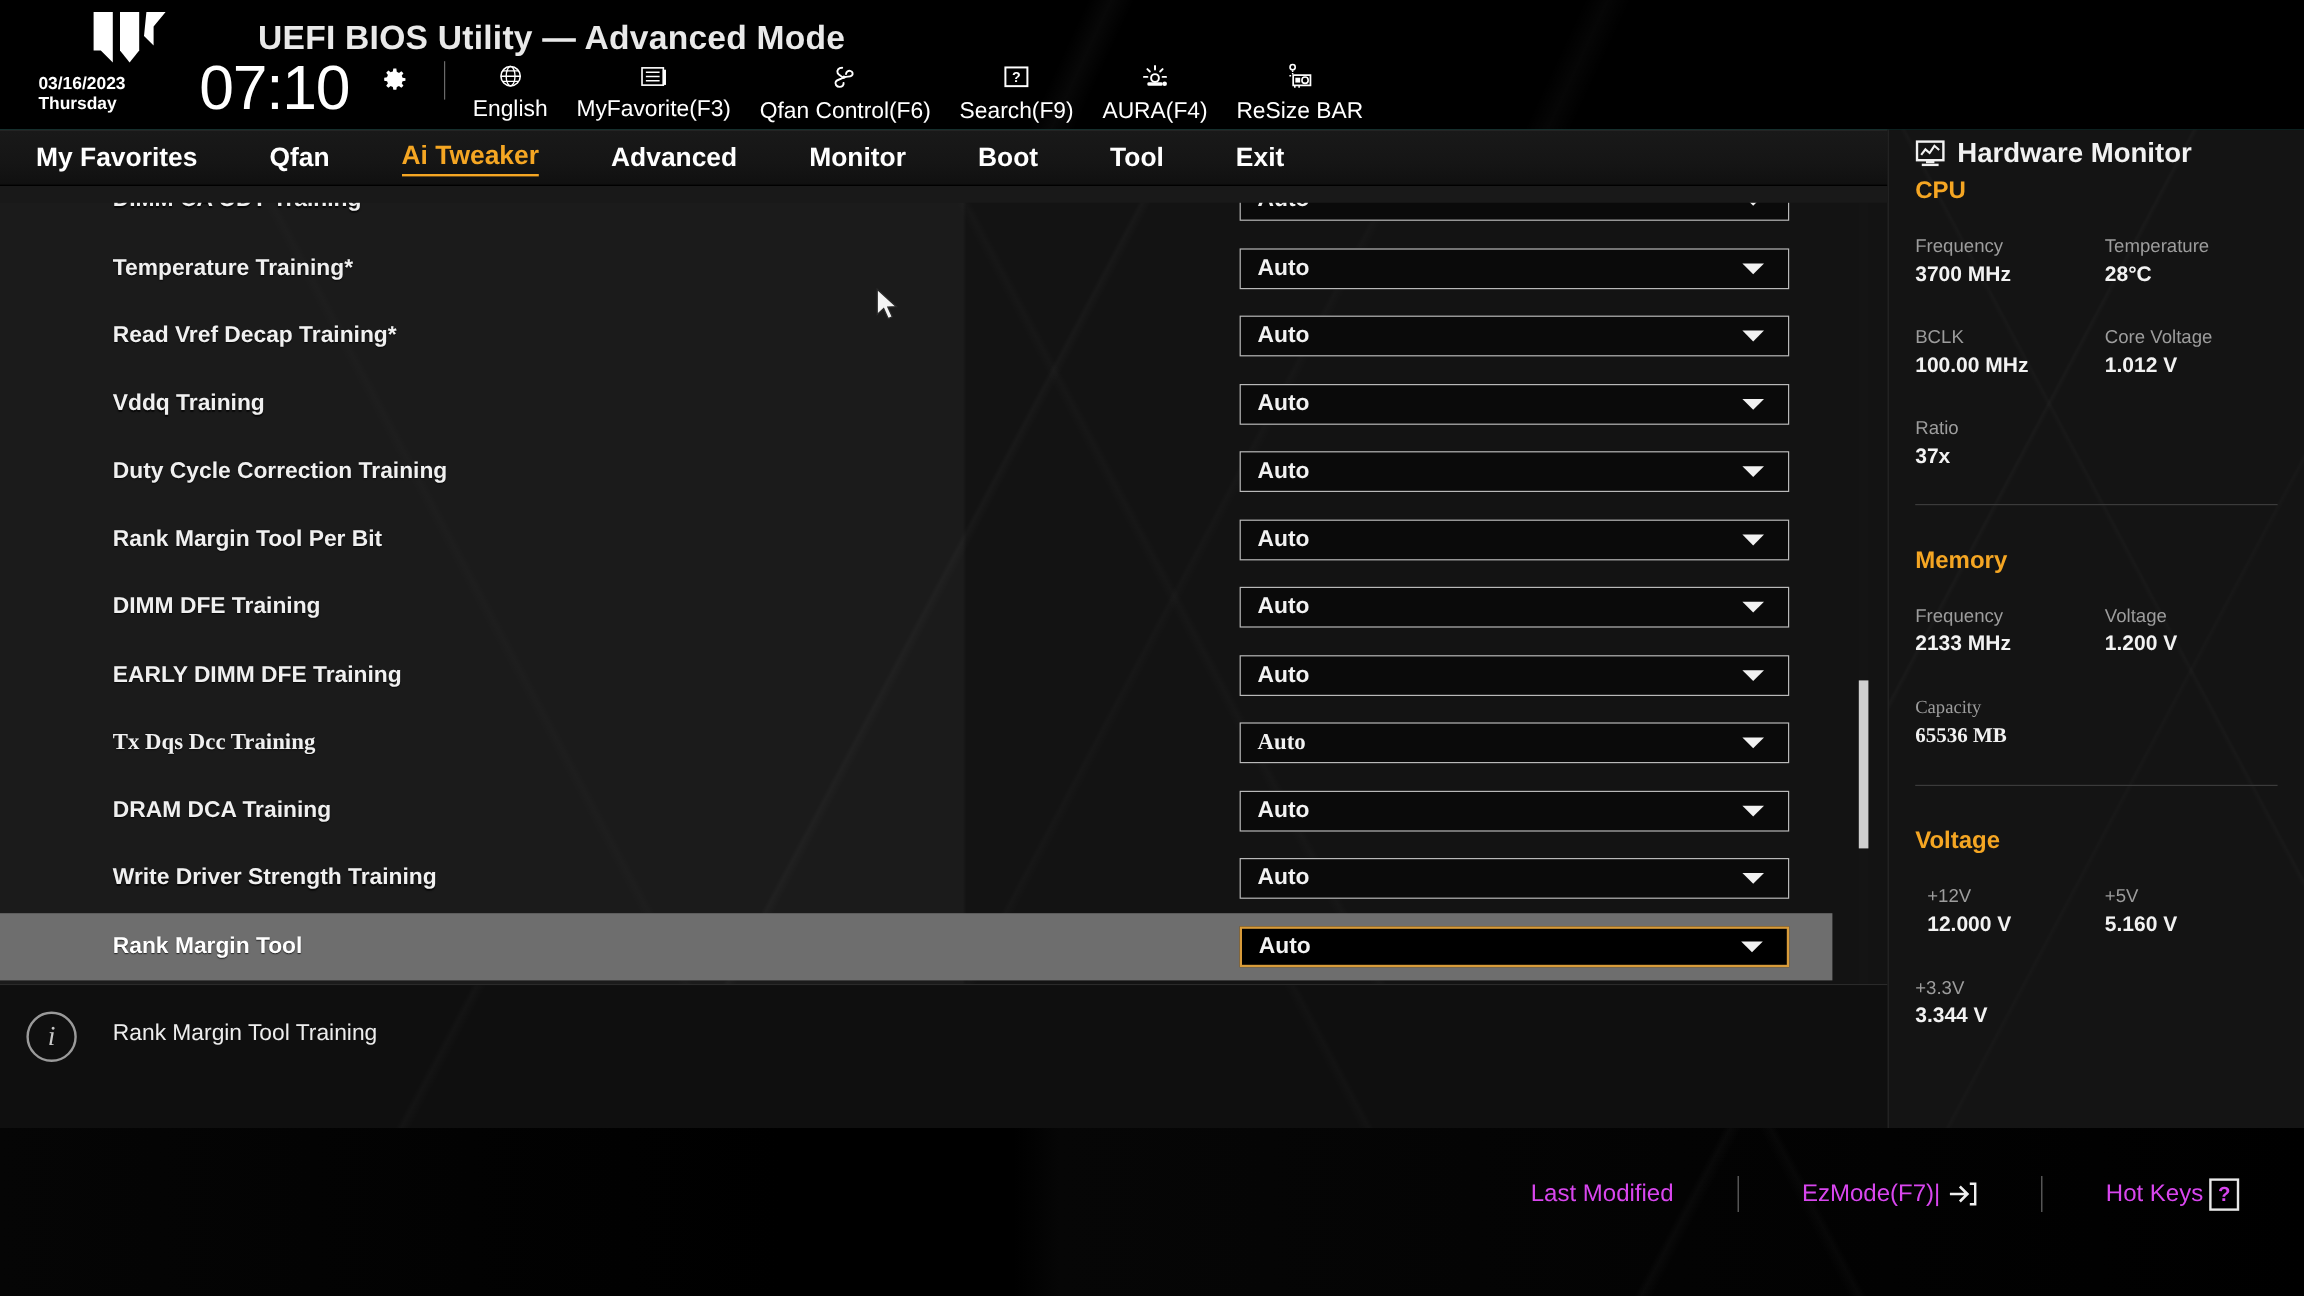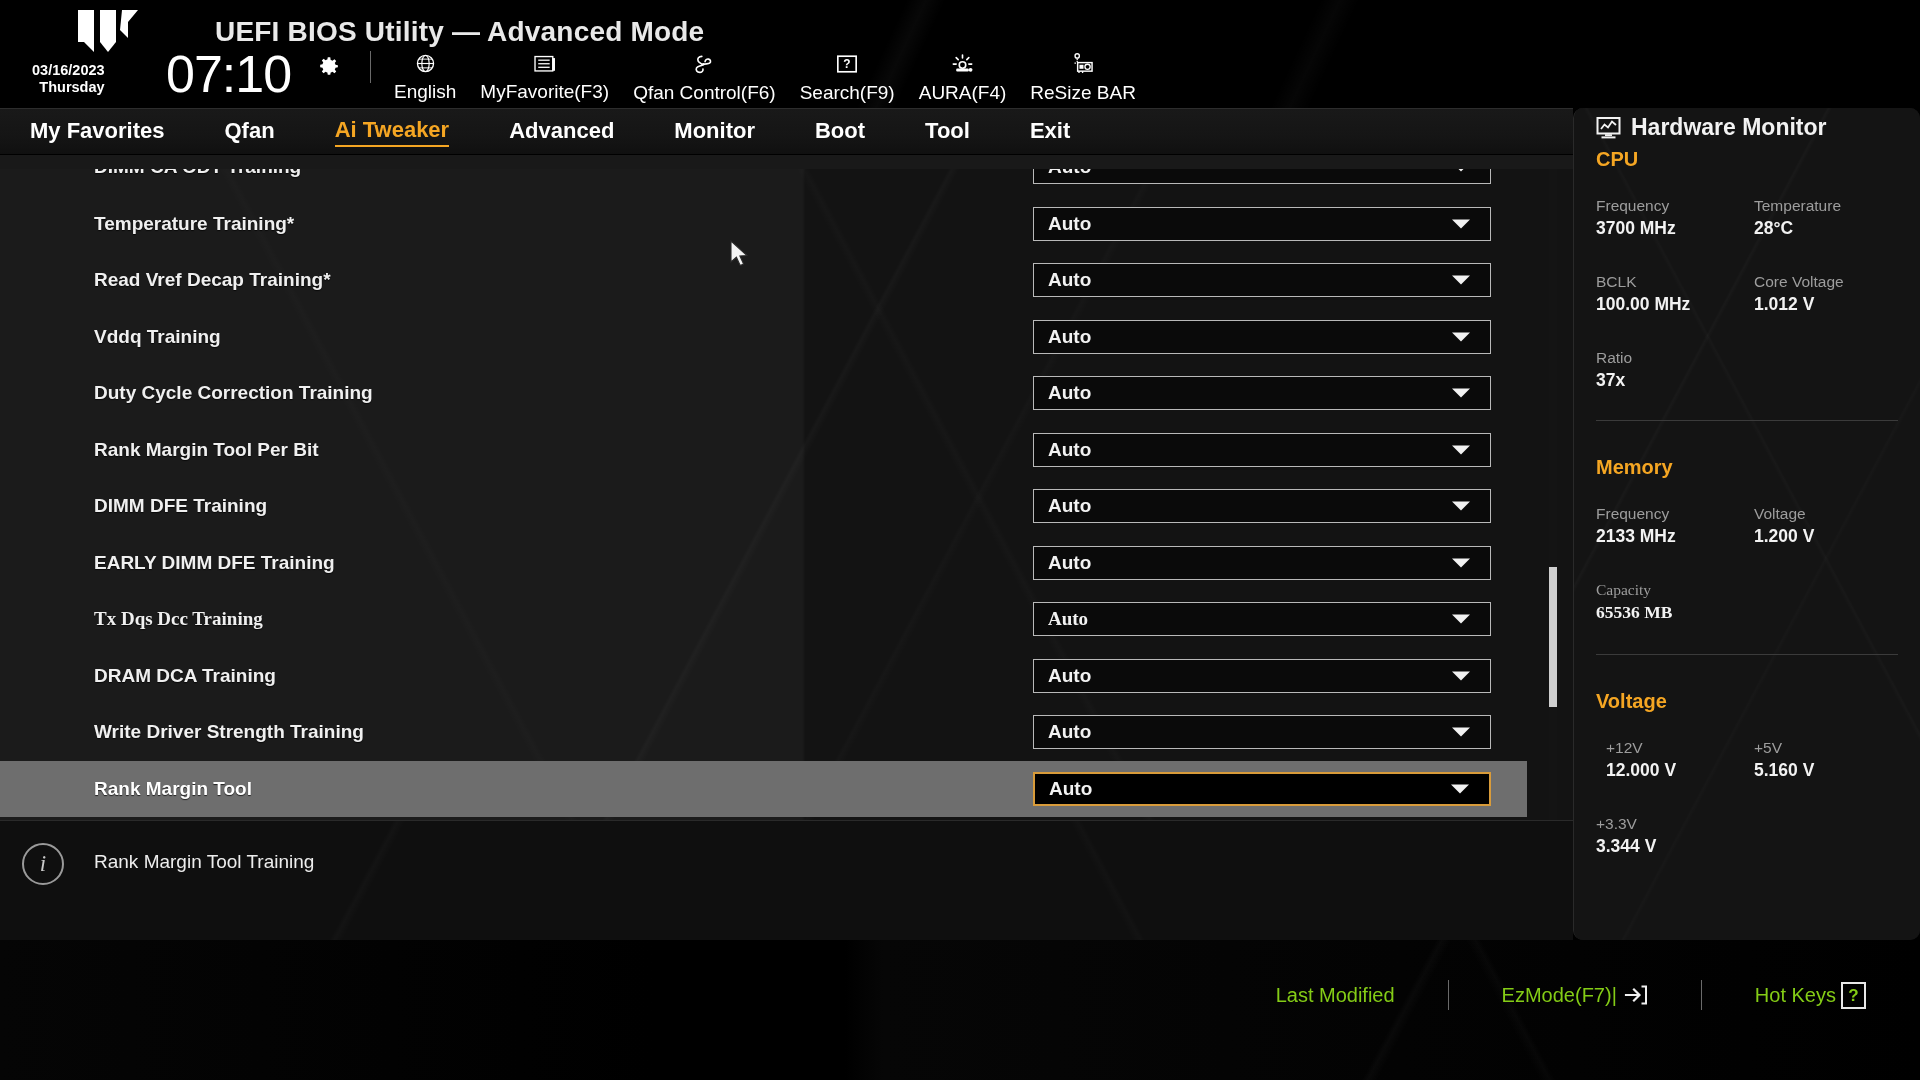--- a/index.html
+++ b/index.html
@@ -10,21 +10,20 @@
     overflow: hidden;
     color: #fff;
   }
   #app { position: relative; width: 1920px; height: 1080px; background:#000; }
 
   
   .header {
     position: absolute; left:0; top:0; width:1920px; height:108px;
     background:#0f766e;
     overflow:hidden;
-    text-align:right;
   }
   .header .diag {
     position:absolute; left:0; top:0; width:1920px; height:108px;
     background:
       linear-gradient(115deg, rgba(255,255,255,0.000) 0%, rgba(255,255,255,0.000) 46%, rgba(255,255,255,0.030) 47%, rgba(255,255,255,0.000) 48%),
       linear-gradient(115deg, rgba(255,255,255,0.000) 0%, rgba(255,255,255,0.000) 67%, rgba(255,255,255,0.025) 68%, rgba(255,255,255,0.000) 69%),
       #000;
   }
   .tuf-logo {
     position:absolute; left:76px; top:8px; width:72px; height:48px;
@@ -157,21 +156,20 @@
     position:absolute; left:94px; top:30px;
     font-size:19px; color:#ededed; font-weight:500;
   }
 
   
   .hwpanel {
     position:absolute; left:1573px; top:108px; width:347px; height:832px;
     background:#141414;
     border-left:1px solid #2a2a2a;
     overflow:hidden;
-    border-radius:10px;
   }
   .hwpanel .bgdiag3 {
     position:absolute; inset:0;
     background:
       linear-gradient(118deg, rgba(255,255,255,0.000) 0 32%, rgba(255,255,255,0.022) 32.3%, rgba(255,255,255,0.000) 32.8%),
       linear-gradient(-118deg, rgba(255,255,255,0.000) 0 42%, rgba(255,255,255,0.018) 42.3%, rgba(255,255,255,0.000) 42.8%),
       linear-gradient(118deg, rgba(255,255,255,0.000) 0 62%, rgba(255,255,255,0.016) 62.3%, rgba(255,255,255,0.000) 62.8%),
       #141414;
   }
   .hw-title {
@@ -206,21 +204,21 @@
   .footer .bgdiag4 {
     position:absolute; inset:0;
     background:
       linear-gradient(118deg, rgba(255,255,255,0.000) 0 72%, rgba(255,255,255,0.022) 72.3%, rgba(255,255,255,0.000) 72.8%),
       linear-gradient(-118deg, rgba(255,255,255,0.000) 0 22%, rgba(255,255,255,0.018) 22.3%, rgba(255,255,255,0.000) 22.8%),
       linear-gradient(90deg,#050505 0%,#000 34%, #000 44%, #060606 46%, #000 100%);
   }
   .foot-items {
     position:absolute; right:28px; top:40px;
     display:flex; align-items:center;
-    font-size:20px; color:#84cc16; font-weight:500;gap:27px;
+    font-size:20px; color:#d946ef; font-weight:500;gap:27px;
   }
   .foot-item { display:flex; align-items:center; gap:5px; white-space:nowrap; cursor:pointer; padding:0 26px; }
   .foot-sep { width:1px; height:30px; background:#6a6a6a; }
   .ezmode-icon {
     display:inline-flex; align-items:center;
   }
   .hotkey-box {
     border:2px solid #e8e8e8; width:25px; height:27px;
     display:inline-flex; align-items:center; justify-content:center;
     font-size:17px; font-weight:bold; line-height:1;

